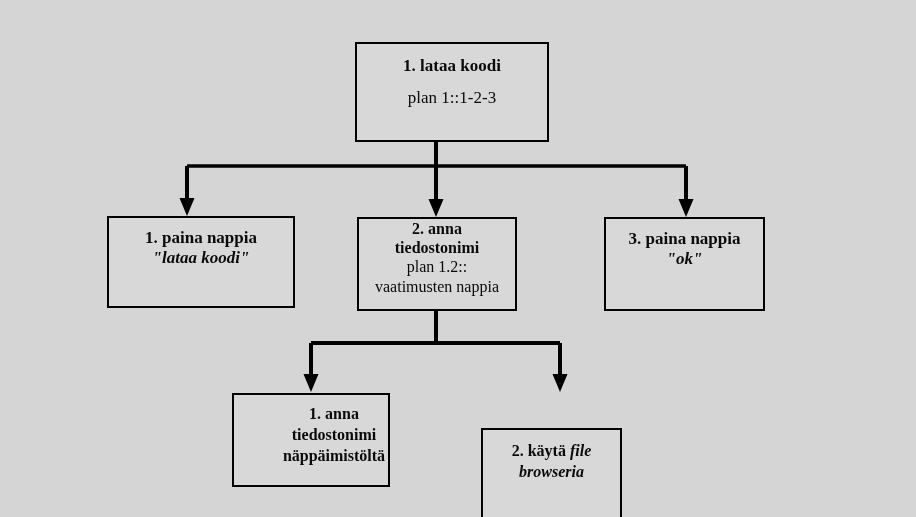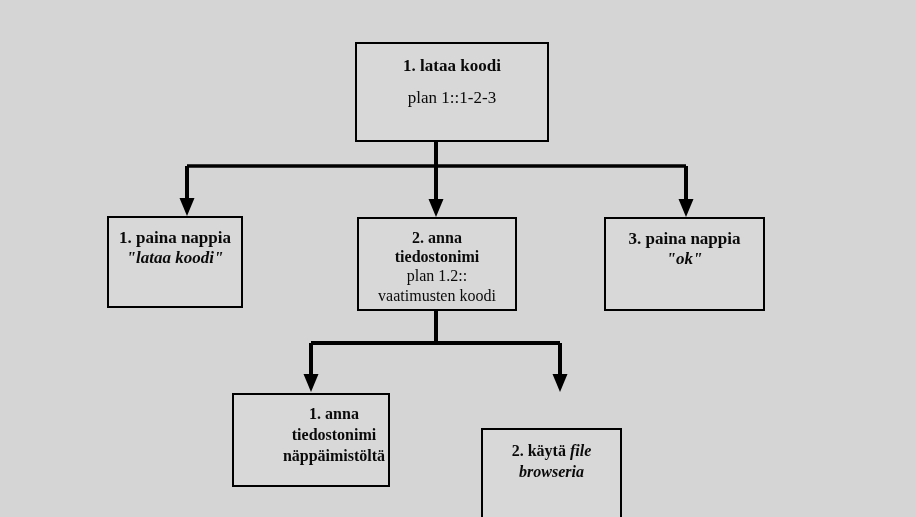--- a/index.html
+++ b/index.html
@@ -43,22 +43,22 @@
     display: block;
   }
   .node .plan {
     font-size: 17px;
     display: block;
   }
   .it { font-style: italic; }
 
   #node-root        { left: 355px; top: 42px;  width: 194px; height: 100px; padding-top: 12px; }
   #node-root .ttl   { margin-bottom: 12px; }
-  #node-press-lataa { left: 107px; top: 216px; width: 136px; height: 92px;  padding-top: 10px; }
-  #node-filename    { left: 357px; top: 217px; width: 160px; height: 94px;  padding-top: 9px; }
+  #node-press-lataa { left: 107px; top: 216px; width: 188px; height: 92px;  padding-top: 10px; }
+  #node-filename    { left: 357px; top: 217px; width: 160px; height: 94px;  }
   #node-filename .plan { font-size: 16px; line-height: 1.25; }
   #node-press-ok    { left: 604px; top: 217px; width: 161px; height: 94px;  padding-top: 10px; }
   #node-keyboard    { left: 232px; top: 393px; width: 158px; height: 94px;  padding-top: 9px; padding-left: 46px; }
   #node-keyboard .ttl-sm { line-height: 1.3; }
   #node-browser     { left: 481px; top: 393px; width: 141px; height: 94px;  padding-top: 11px; margin-top: 35px; }
   #node-browser .ttl-sm { line-height: 1.3; }
 </style>
 </head>
 <body>
 
@@ -97,21 +97,21 @@
 
   <div id="node-press-lataa" class="node">
     <span class="ttl">1. paina nappia</span>
     <span class="quote">"lataa koodi"</span>
   </div>
 
   <div id="node-filename" class="node">
     <span class="ttl-sm">2. anna</span>
     <span class="ttl-sm">tiedostonimi</span>
     <span class="plan">plan 1.2::</span>
-    <span class="plan">vaatimusten koodi</span>
+    <span class="plan">vaatimusten nappia</span>
   </div>
 
   <div id="node-press-ok" class="node">
     <span class="ttl">3. paina nappia</span>
     <span class="quote">"ok"</span>
   </div>
 
   <div id="node-keyboard" class="node">
     <span class="ttl-sm">1. anna</span>
     <span class="ttl-sm">tiedostonimi</span>

